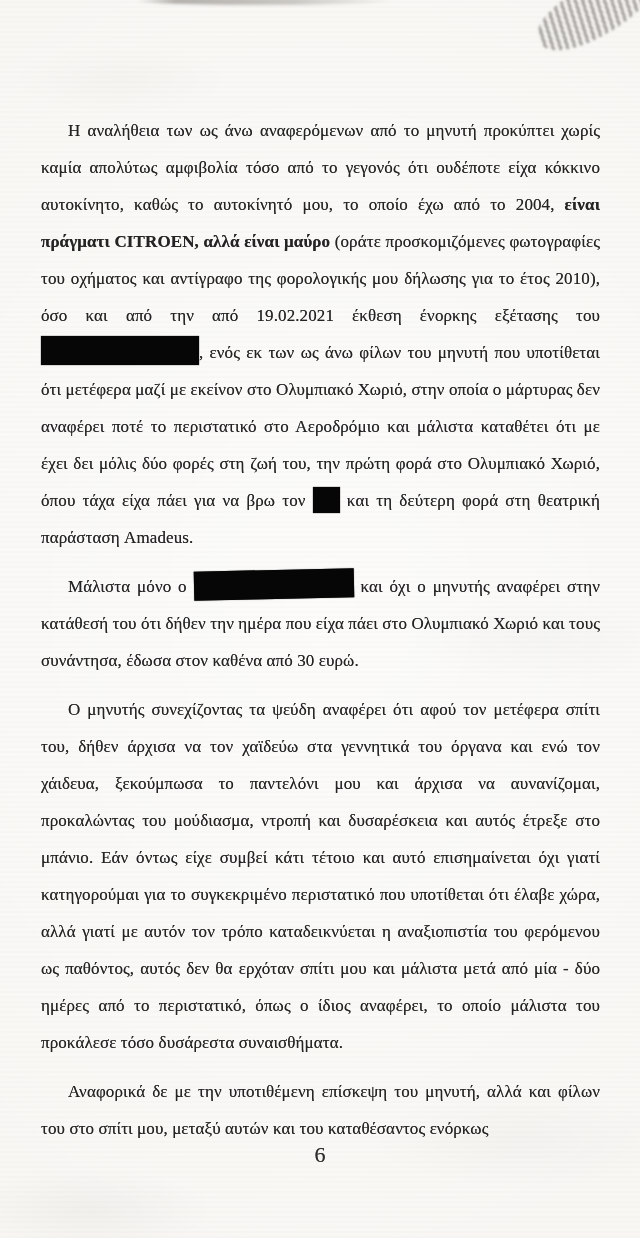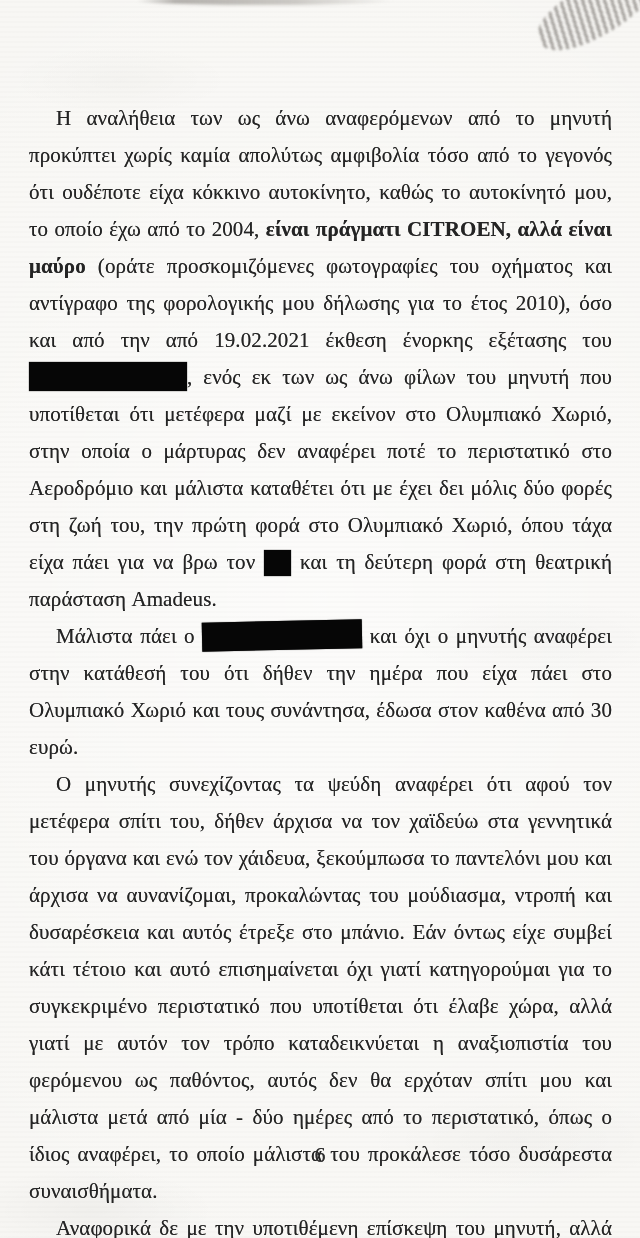--- a/index.html
+++ b/index.html
@@ -54,24 +54,24 @@
       rgba(235,233,229,0.25) 3px 7px);
     filter: blur(1.1px);
   }
   .content {
     position: absolute;
     top: 100px;
     left: 29px;
     width: 583px;
   }
   .content p {
-    margin: 0;
+    margin: 12px;
     text-align: justify;
     text-indent: 27px;
-    font-size: 21px;
+    font-size: 17px;
     line-height: 37px;
     letter-spacing: 0.1px;
     text-shadow: 0 0 0.5px rgba(35,35,35,0.65);
     font-family: Liberation Serif, serif;
   }
   .content .bold {
     font-weight: bold;
   }
   .redaction {
     display: inline-block;
@@ -92,18 +92,18 @@
   }
 </style>
 </head>
 <body>
 
 <div class="page">
   <div class="smudge-top"></div>
   <div class="smudge-corner"></div>
   <div class="content">
       <p><span>Η αναλήθεια των ως άνω αναφερόμενων από το μηνυτή προκύπτει χωρίς καμία απολύτως αμφιβολία τόσο από το γεγονός ότι ουδέποτε είχα κόκκινο αυτοκίνητο, καθώς το αυτοκίνητό μου, το οποίο έχω από το 2004, </span><span class="bold">είναι πράγματι CITROEN, αλλά είναι μαύρο</span><span> (οράτε προσκομιζόμενες φωτογραφίες του οχήματος και αντίγραφο της φορολογικής μου δήλωσης για το έτος 2010), όσο και από την από 19.02.2021 έκθεση ένορκης εξέτασης του </span><span class="redaction" style="width: 158px; height: 29px;"></span><span>, ενός εκ των ως άνω  φίλων του μηνυτή που υποτίθεται ότι μετέφερα μαζί με εκείνον στο Ολυμπιακό Χωριό, στην οποία ο μάρτυρας δεν αναφέρει ποτέ το περιστατικό στο Αεροδρόμιο και μάλιστα καταθέτει ότι με έχει δει μόλις δύο φορές στη ζωή του, την πρώτη φορά στο Ολυμπιακό Χωριό, όπου τάχα είχα πάει για να βρω τον </span><span class="redaction" style="width: 27px; height: 26px;"></span><span> και τη δεύτερη φορά στη θεατρική παράσταση Amadeus.</span></p>
-      <p><span>Μάλιστα πάει ο </span><span class="redaction" style="width: 160px; height: 29px; transform: rotate(-1.2deg);"></span><span> και όχι ο μηνυτής αναφέρει στην κατάθεσή του ότι δήθεν την ημέρα που είχα πάει  στο Ολυμπιακό Χωριό και τους συνάντησα, έδωσα στον καθένα από 30 ευρώ.</span></p>
+      <p><span>Μάλιστα μόνο ο </span><span class="redaction" style="width: 160px; height: 29px; transform: rotate(-1.2deg);"></span><span> και όχι ο μηνυτής αναφέρει στην κατάθεσή του ότι δήθεν την ημέρα που είχα πάει  στο Ολυμπιακό Χωριό και τους συνάντησα, έδωσα στον καθένα από 30 ευρώ.</span></p>
       <p><span>Ο μηνυτής συνεχίζοντας τα ψεύδη αναφέρει ότι αφού τον μετέφερα σπίτι του, δήθεν άρχισα να τον χαϊδεύω στα γεννητικά του όργανα και ενώ τον χάιδευα, ξεκούμπωσα το παντελόνι μου και άρχισα να αυνανίζομαι, προκαλώντας του μούδιασμα, ντροπή και δυσαρέσκεια και αυτός έτρεξε στο μπάνιο. Εάν όντως είχε συμβεί κάτι τέτοιο και αυτό επισημαίνεται όχι γιατί κατηγορούμαι για το συγκεκριμένο περιστατικό που υποτίθεται ότι έλαβε χώρα, αλλά γιατί με αυτόν τον τρόπο καταδεικνύεται η αναξιοπιστία του φερόμενου ως παθόντος, αυτός δεν θα ερχόταν σπίτι μου και μάλιστα μετά από μία - δύο ημέρες από το περιστατικό, όπως ο ίδιος αναφέρει, το οποίο μάλιστα του προκάλεσε τόσο δυσάρεστα συναισθήματα.</span></p>
       <p><span>Αναφορικά δε με την υποτιθέμενη επίσκεψη του μηνυτή, αλλά και φίλων του στο σπίτι μου, μεταξύ αυτών και του καταθέσαντος ενόρκως</span></p>
     </div>
   <div class="page-number">6</div>
 </div>
 
 </body></html>

